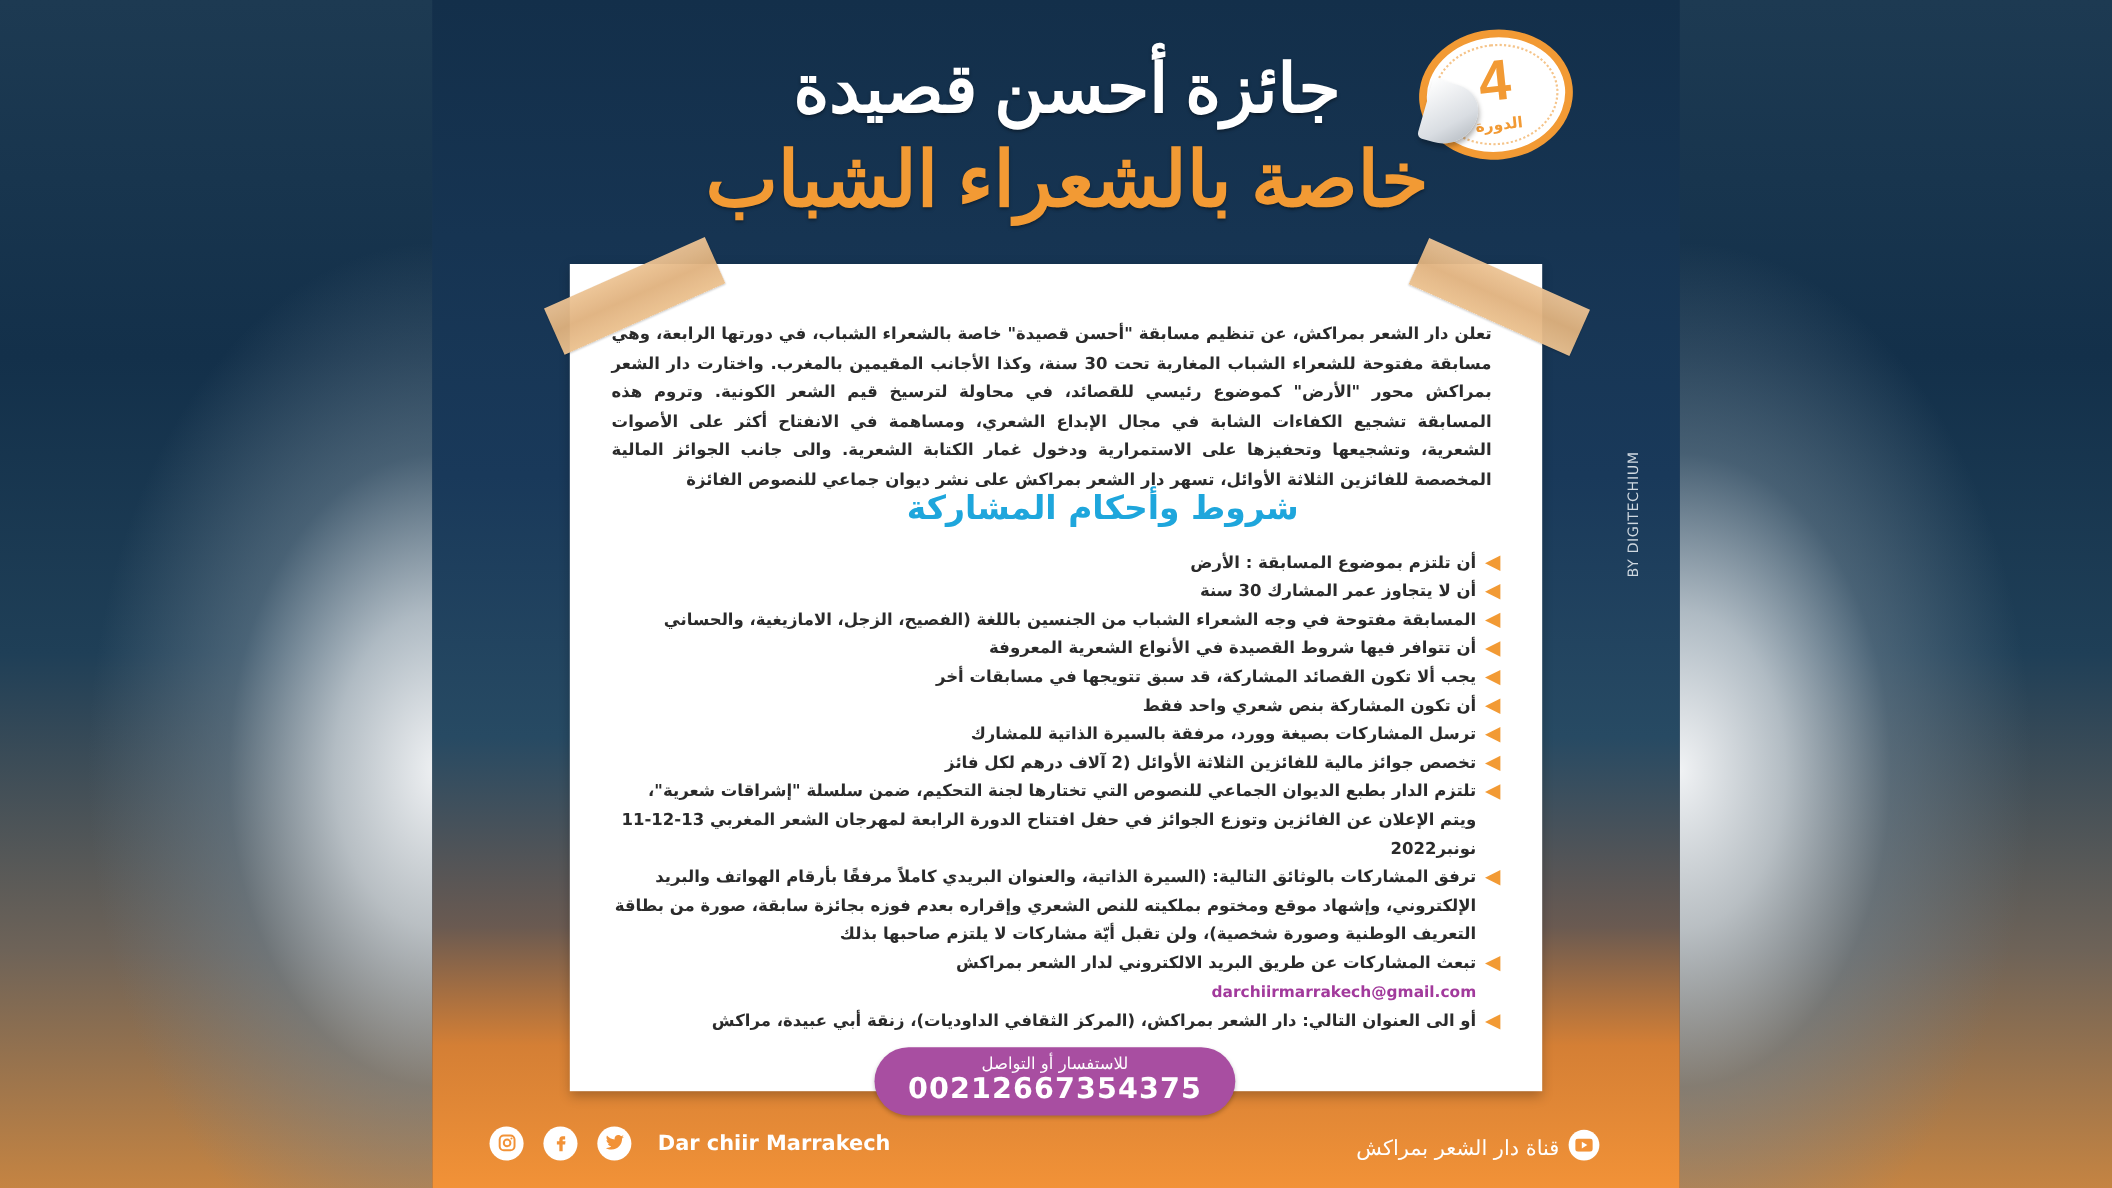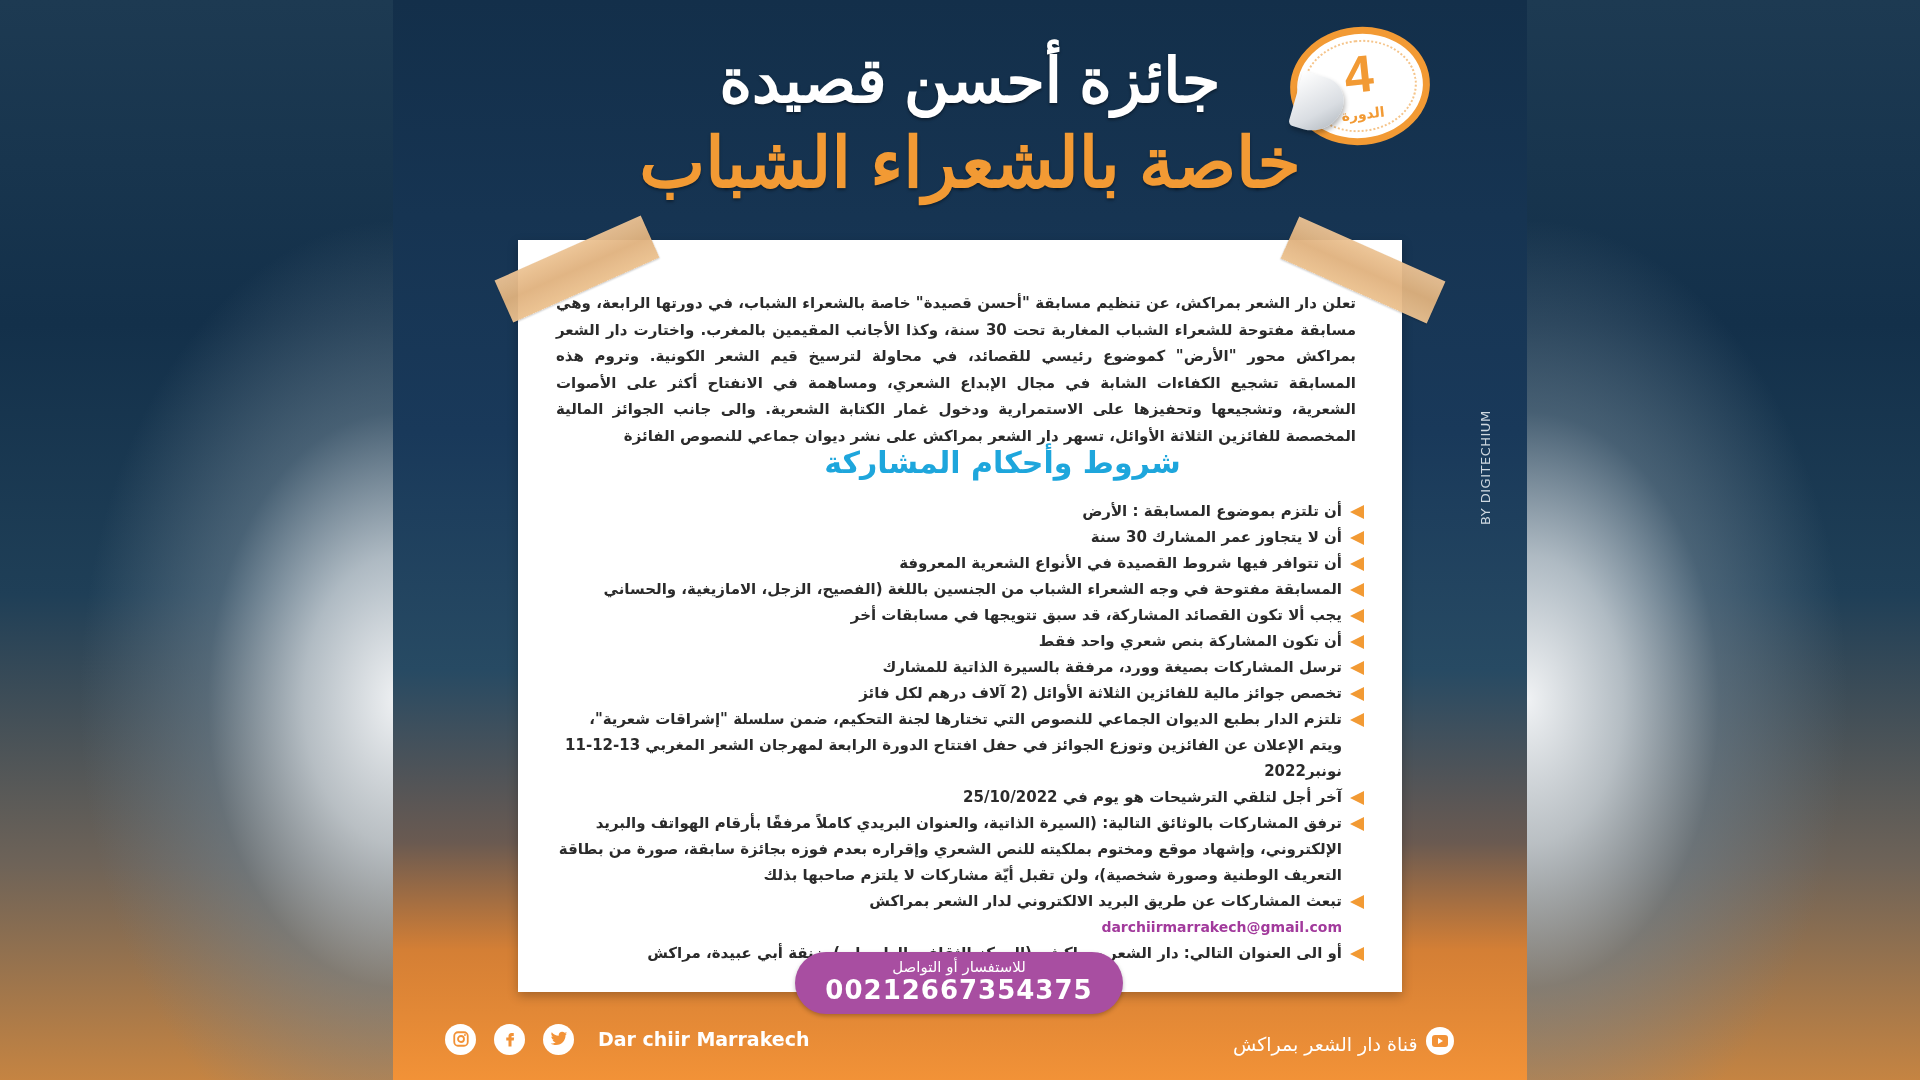--- a/index.html
+++ b/index.html
@@ -23,21 +23,21 @@
       radial-gradient(ellipse 320px 480px at 0px 700px, rgba(240,242,244,1) 0%, rgba(200,208,214,0.85) 30%, rgba(110,130,145,0.55) 60%, rgba(30,55,80,0) 100%),
       linear-gradient(180deg, #1d3a52 0%, #13304a 30%, #1f3f57 55%, #6e6358 80%, #c58442 100%);
   }
   .poster {
     position:absolute; left:393px; top:0; width:1134px; height:1080px;
     background: linear-gradient(180deg, #132f4a 0%, #19395a 40%, #274a63 62%, #6a5a51 78%, #d47f35 88%, #f29237 100%);
     overflow:hidden;
   }
   .title {
     position:absolute; left:0; right:0; text-align:center; direction:rtl;
-    font-family:Liberation Sans, sans-serif; font-weight:bold;
+    font-family:Liberation Serif, serif; font-weight:bold;
   }
   .title.l1 { top:44px; font-size:62px; color:#ffffff; text-shadow:0 2px 3px rgba(0,0,0,0.4); padding-left:20px; }
   .title.l2 { top:122px; font-size:70px; color:#f29a34; text-shadow:0 2px 3px rgba(0,0,0,0.35); padding-left:20px; }
 
   .badge {
     position:absolute; left:897px; top:27px; width:140px; height:118px;
     border-radius:50%; background:#ffffff; border:7px solid #f29a34; box-sizing:border-box;
     transform:rotate(-6deg);
   }
   .badge .inner {
@@ -153,28 +153,27 @@
 
   <div class="intro">تعلن دار الشعر بمراكش، عن تنظيم مسابقة "أحسن قصيدة" خاصة بالشعراء الشباب، في دورتها الرابعة، وهي مسابقة مفتوحة للشعراء الشباب المغاربة تحت 30 سنة، وكذا الأجانب المقيمين بالمغرب. واختارت دار الشعر بمراكش محور "الأرض" كموضوع رئيسي للقصائد، في محاولة لترسيخ قيم الشعر الكونية. وتروم هذه المسابقة تشجيع الكفاءات الشابة في مجال الإبداع الشعري، ومساهمة في الانفتاح أكثر على الأصوات الشعرية، وتشجيعها وتحفيزها على الاستمرارية ودخول غمار الكتابة الشعرية. والى جانب الجوائز المالية المخصصة للفائزين الثلاثة الأوائل، تسهر دار الشعر بمراكش على نشر ديوان جماعي للنصوص الفائزة</div>
 
   <div class="section-title">
     <span>شروط وأحكام المشاركة</span>
   </div>
 
   <ul class="conds">
     <li><span class="arrow"></span><span>أن تلتزم بموضوع المسابقة : الأرض</span></li>
     <li><span class="arrow"></span><span>أن لا يتجاوز عمر المشارك 30 سنة</span></li>
+    <li><span class="arrow"></span><span>المسابقة مفتوحة في وجه الشعراء الشباب من الجنسين باللغة (الفصيح، الزجل، الامازيغية، والحساني</span></li>
     <li><span class="arrow"></span><span>أن تتوافر فيها شروط القصيدة في الأنواع الشعرية المعروفة</span></li>
-    <li><span class="arrow"></span><span>المسابقة مفتوحة في وجه الشعراء الشباب من الجنسين باللغة (الفصيح، الزجل، الامازيغية، والحساني</span></li>
     <li><span class="arrow"></span><span>يجب ألا تكون القصائد المشاركة، قد سبق تتويجها في مسابقات أخر</span></li>
     <li><span class="arrow"></span><span>أن تكون المشاركة بنص شعري واحد فقط</span></li>
     <li><span class="arrow"></span><span>ترسل المشاركات بصيغة وورد، مرفقة بالسيرة الذاتية للمشارك</span></li>
     <li><span class="arrow"></span><span>تخصص جوائز مالية للفائزين الثلاثة الأوائل (2 آلاف درهم لكل فائز</span></li>
     <li><span class="arrow"></span><span>تلتزم الدار بطبع الديوان الجماعي للنصوص التي تختارها لجنة التحكيم، ضمن سلسلة "إشراقات شعرية"، ويتم الإعلان عن الفائزين وتوزع الجوائز في حفل افتتاح الدورة الرابعة لمهرجان الشعر المغربي 13-12-11 نونبر2022</span></li>
-    <li><span class="arrow"></span><span>آخر أجل لتلقي الترشيحات هو يوم في 25/10/2022</span></li>
     <li><span class="arrow"></span><span>ترفق المشاركات بالوثائق التالية: (السيرة الذاتية، والعنوان البريدي كاملاً مرفقًا بأرقام الهواتف والبريد الإلكتروني، وإشهاد موقع ومختوم بملكيته للنص الشعري وإقراره بعدم فوزه بجائزة سابقة، صورة من بطاقة التعريف الوطنية وصورة شخصية)، ولن تقبل أيّة مشاركات لا يلتزم صاحبها بذلك</span></li>
     <li><span class="arrow"></span><span>تبعث المشاركات عن طريق البريد الالكتروني لدار الشعر بمراكش</span></li>
     <li class="noarrow"><span class="email">darchiirmarrakech@gmail.com</span></li>
     <li><span class="arrow"></span><span>أو الى العنوان التالي: دار الشعر بمراكش، (المركز الثقافي الداوديات)، زنقة أبي عبيدة، مراكش</span></li>
   </ul>
 
   <div class="pill">
     <div class="ask">للاستفسار أو التواصل</div>
     <div class="phone">00212667354375</div>
   </div>

